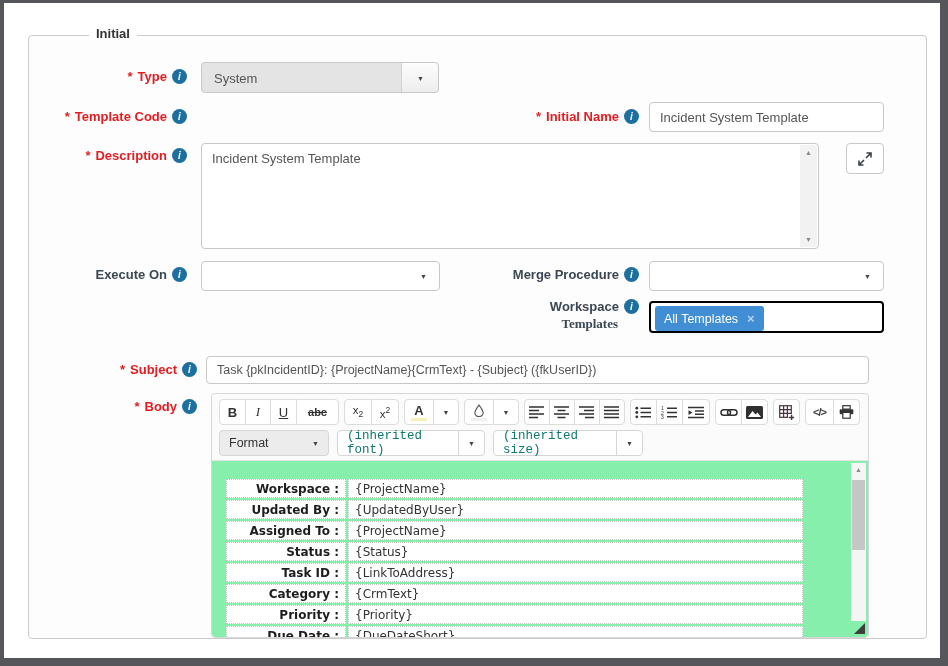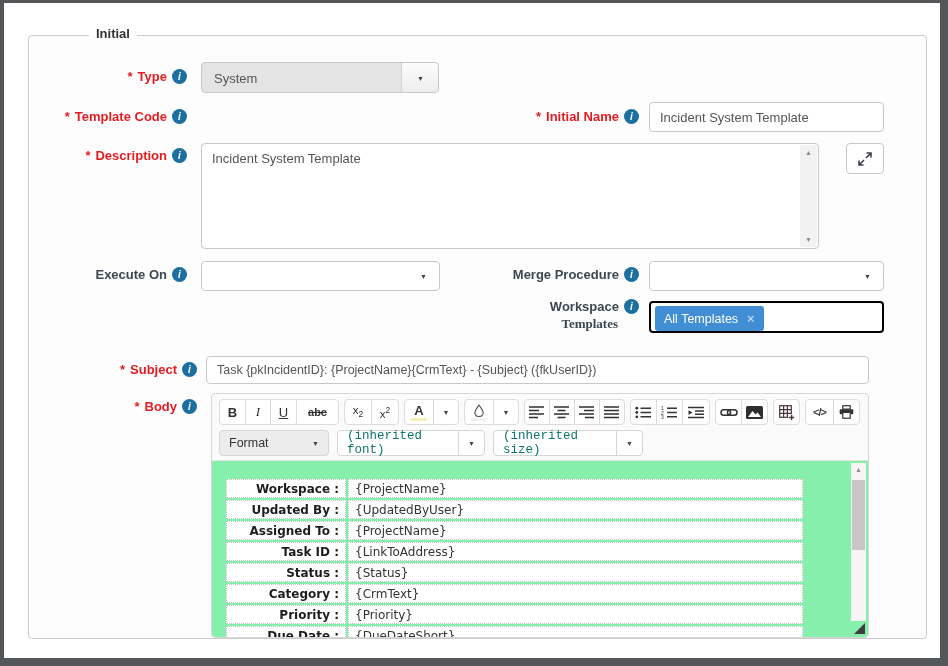--- a/index.html
+++ b/index.html
@@ -376,26 +376,26 @@
           </tr>
                 <tr>
             <td class="l">Updated By :</td>
             <td class="v">{UpdatedByUser}</td>
           </tr>
                 <tr>
             <td class="l">Assigned To :</td>
             <td class="v">{ProjectName}</td>
           </tr>
                 <tr>
+            <td class="l">Status :</td>
+            <td class="v">{Status}</td>
+          </tr>
+                <tr>
             <td class="l">Task ID :</td>
             <td class="v">{LinkToAddress}</td>
-          </tr>
-                <tr>
-            <td class="l">Status :</td>
-            <td class="v">{Status}</td>
           </tr>
                 <tr>
             <td class="l">Category :</td>
             <td class="v">{CrmText}</td>
           </tr>
                 <tr>
             <td class="l">Priority :</td>
             <td class="v">{Priority}</td>
           </tr>
                 <tr>

